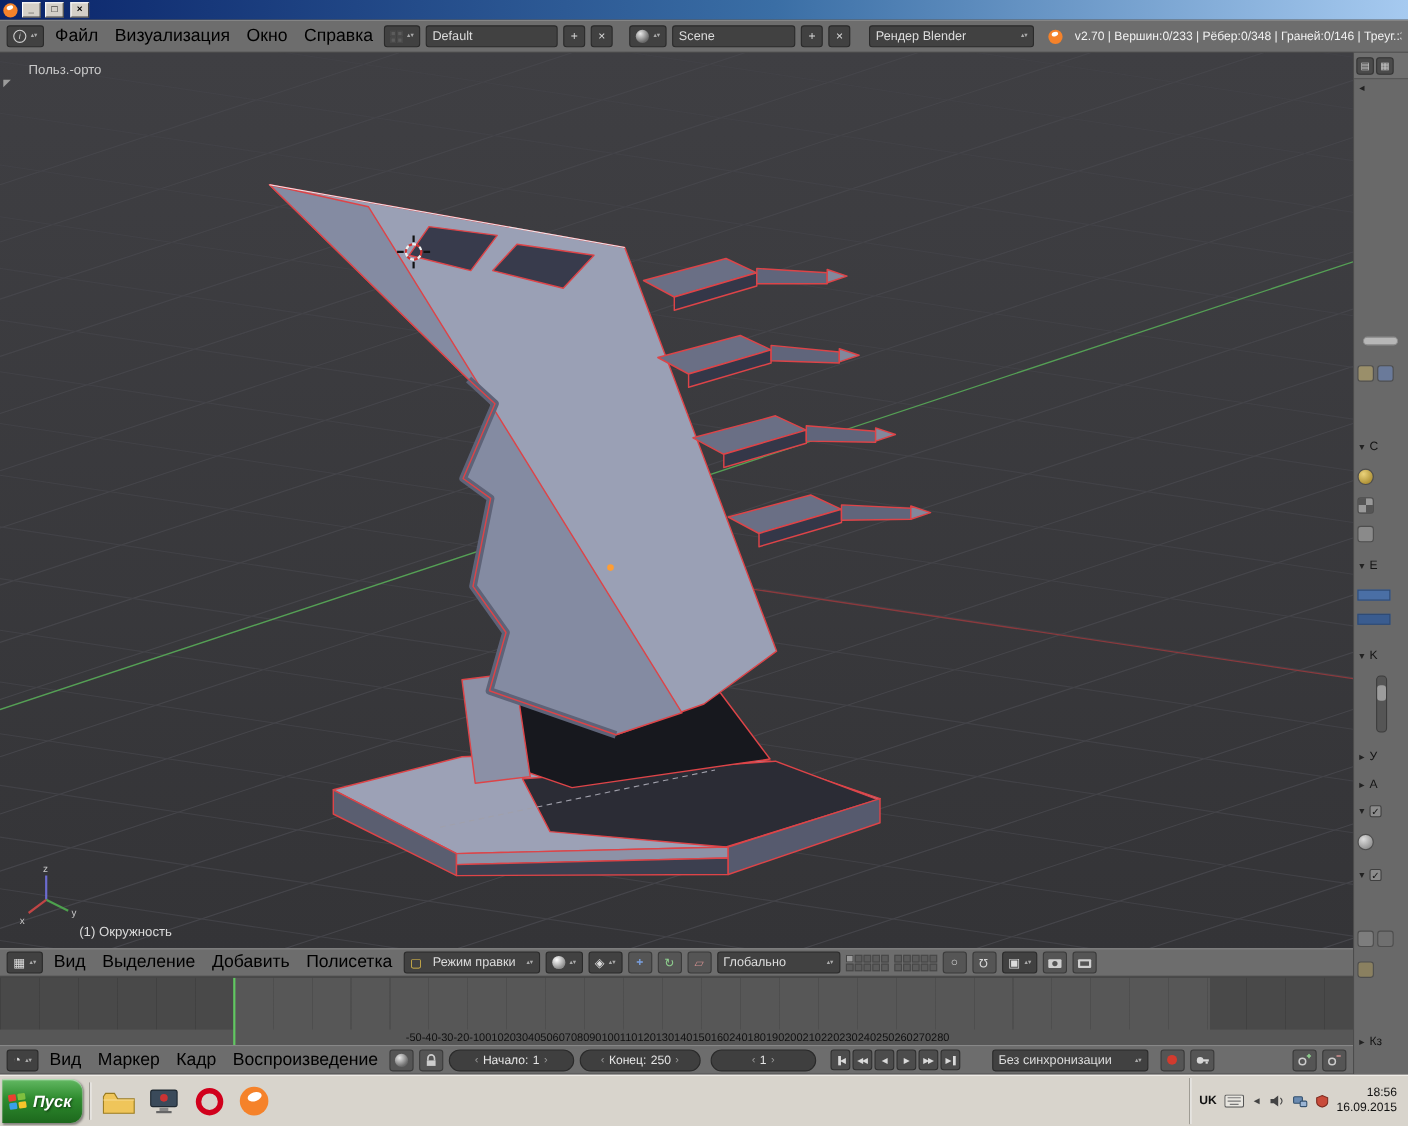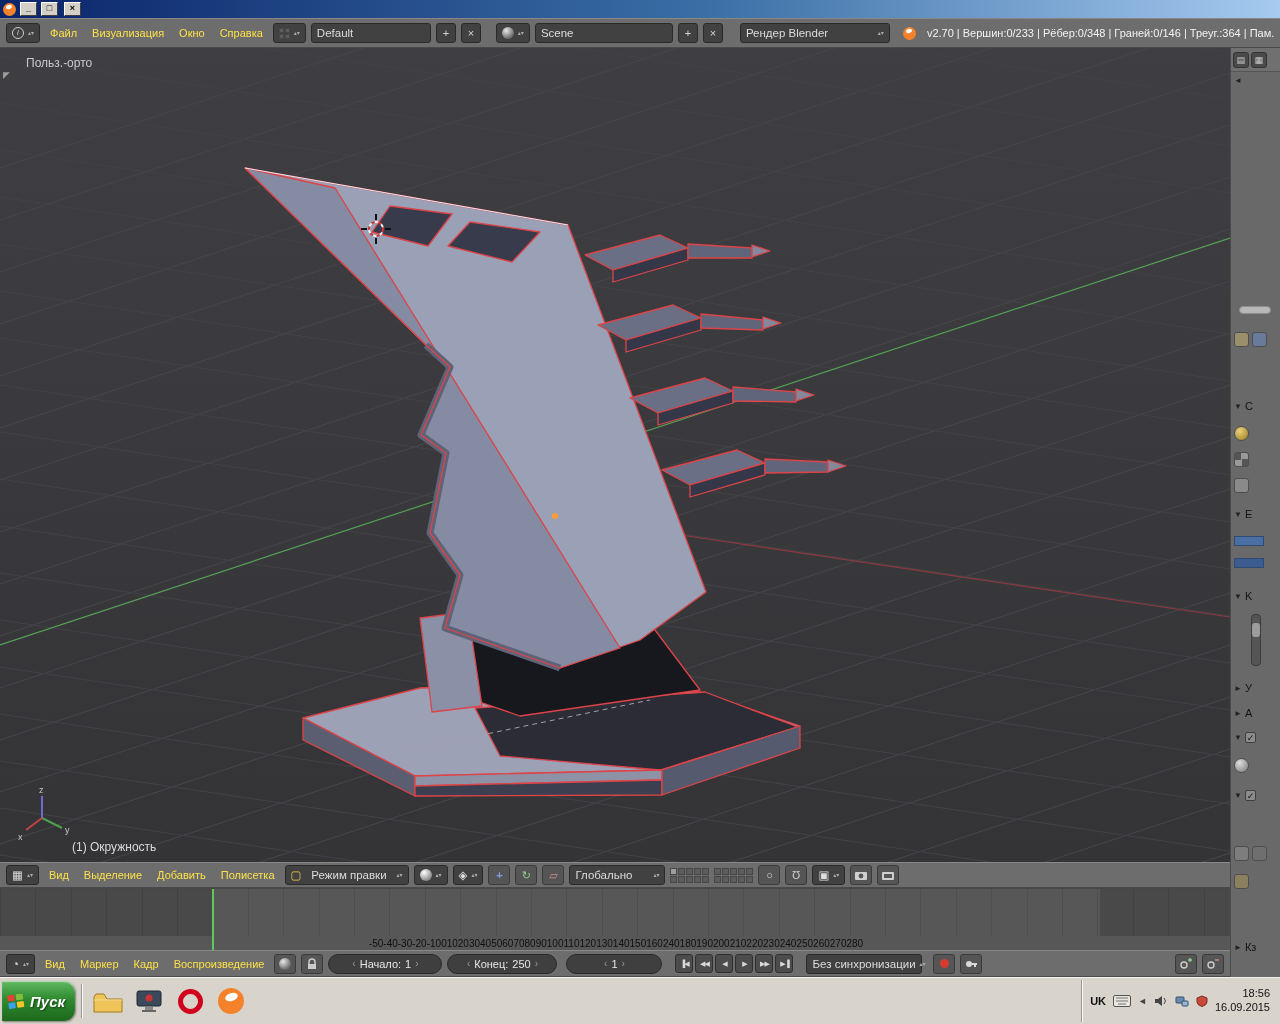--- a/index.html
+++ b/index.html
@@ -11,21 +11,21 @@
     display:flex;align-items:center;padding:0 3px;gap:4px}
   .blogo{width:13px;height:13px;border-radius:50%;background:#f5822a;position:relative;flex:none}
   .blogo i{position:absolute;left:3px;top:2px;width:6px;height:4px;background:#fff;border-radius:50%;transform:rotate(-20deg)}
   .title-text{color:#fff;font-size:11px;font-weight:bold;flex:1;white-space:nowrap;overflow:hidden}
   .winbtn{width:17px;height:14px;background:#d4d0c8;border:1px solid;border-color:#fff #404040 #404040 #fff;
     font-size:9px;line-height:11px;text-align:center;color:#000;font-weight:bold;flex:none}
   
   .bar{position:absolute;left:0;width:1230px;background:#6d6d6d;border-top:1px solid #878787;border-bottom:1px solid #4a4a4a;
     display:flex;align-items:center;padding:0 6px;gap:5px;white-space:nowrap}
   #infobar{top:18px;height:30px;width:1280px}
-  .menu{font-size:11px;color:#fde047;padding:0 5px;flex:none}
+  .menu{font-size:16px;color:#000000;padding:0 5px;flex:none}
   .ebtn{height:20px;background:#414141;border:1px solid #2a2a2a;border-radius:3px;display:inline-flex;
     align-items:center;padding:0 5px;color:#dcdcdc;gap:4px;font-size:11.5px;flex:none}
   .sqbtn{width:20px;height:20px;background:#414141;border:1px solid #2a2a2a;border-radius:3px;color:#d5d5d5;
     display:inline-flex;align-items:center;justify-content:center;font-size:11px;flex:none}
   .updn{display:inline-flex;flex-direction:column;line-height:4px;font-size:6px;color:#aaa}
   .icircle{width:12px;height:12px;border:1px solid #cfcfcf;border-radius:50%;font-size:8px;line-height:10px;
     text-align:center;color:#cfcfcf;font-style:italic}
   .stats{color:#f2f2f2;font-size:11px;margin-left:6px;overflow:hidden}
   .sphere{width:12px;height:12px;border-radius:50%;background:radial-gradient(circle at 35% 30%,#fff,#8d8d8d 70%)}
   .sphere2{width:12px;height:12px;border-radius:50%;background:radial-gradient(circle at 35% 30%,#e8e8e8,#6a6a6a 70%)}
@@ -120,21 +120,21 @@
   </span>
   <span class="ebtn" style="width:120px">
     <span>Default</span>
   </span>
   <span class="sqbtn">+</span>
   <span class="sqbtn">×</span>
   <span class="ebtn" style="margin-left:10px">
     <span class="sphere2"></span>
     <span class="updn">▴▾</span>
   </span>
-  <span class="ebtn" style="width:138px">
+  <span class="ebtn" style="width:112px">
     <span>Scene</span>
   </span>
   <span class="sqbtn">+</span>
   <span class="sqbtn">×</span>
   <span class="ebtn" style="width:150px;margin-left:12px;justify-content:space-between">
     <span>Рендер Blender</span>
     <span class="updn">▴▾</span>
   </span>
   <span class="blogo" style="margin-left:8px">
       <i></i>
@@ -291,21 +291,21 @@
   </span>
   <span class="tbtn">
       <span style="color:#7aa0e0;font-weight:bold">+</span>
     </span>
   <span class="tbtn">
       <span style="color:#8fd08f">↻</span>
     </span>
   <span class="tbtn">
       <span style="color:#d08f8f">▱</span>
     </span>
-  <span class="ebtn" style="width:96px;justify-content:space-between">
+  <span class="ebtn" style="width:112px;justify-content:space-between">
     <span>Глобально</span>
     <span class="updn">▴▾</span>
   </span>
   <span class="lgrid">
     <b class="on"></b>
       <b></b>
       <b></b>
       <b></b>
       <b></b>
       <b></b>
@@ -429,21 +429,21 @@
     <span class="arr">›</span>
   </span>
   <span style="display:inline-flex;gap:2px;margin-left:8px">
     <span class="pbtn">▐◀</span>
     <span class="pbtn">◀◀</span>
     <span class="pbtn">◀</span>
     <span class="pbtn">▶</span>
     <span class="pbtn">▶▶</span>
     <span class="pbtn">▶▐</span>
   </span>
-  <span class="ebtn" style="width:116px;justify-content:space-between;margin-left:8px">
+  <span class="ebtn" style="width:142px;justify-content:space-between;margin-left:24px">
     <span>Без синхронизации</span>
     <span class="updn">▴▾</span>
   </span>
   <span class="tbtn" style="margin-left:6px">
       <span class="reddot"></span>
     </span>
   <span class="tbtn">
     <svg width="12" height="12">
         <circle cx="4" cy="6" r="3" fill="#d8d8d8"></circle>
         <rect x="6" y="5" width="6" height="2" fill="#d8d8d8"></rect>

